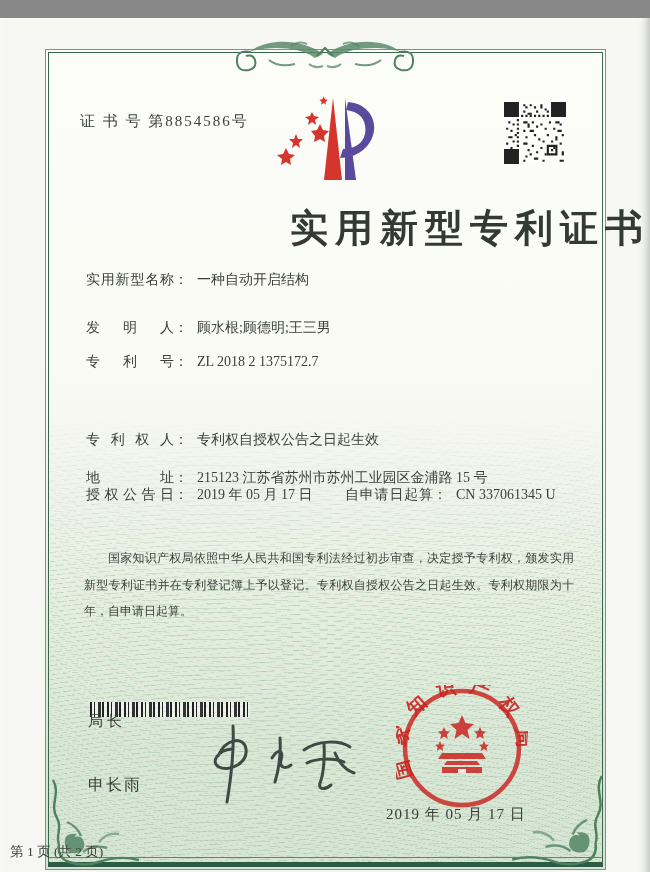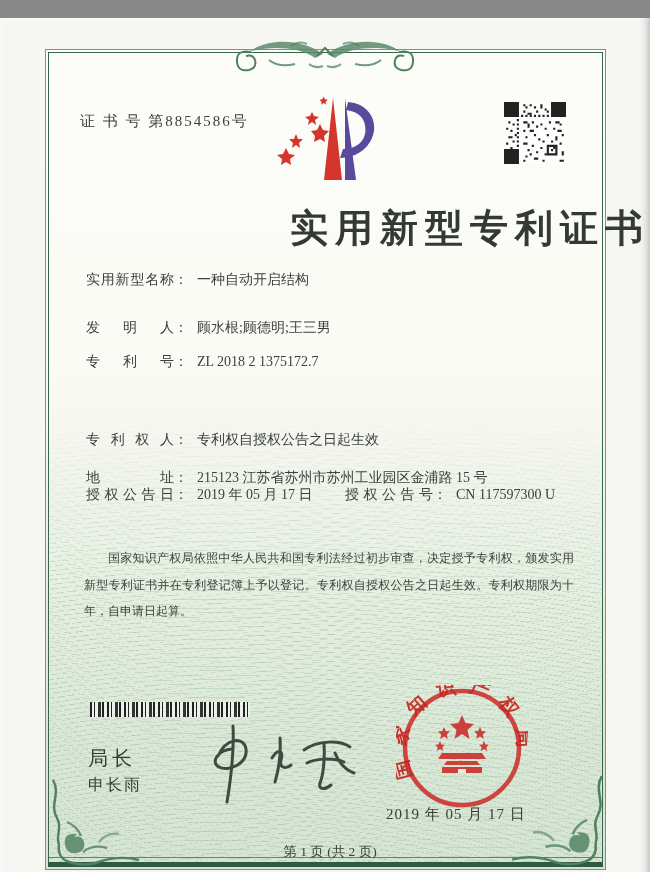--- a/index.html
+++ b/index.html
@@ -62,28 +62,28 @@
 
   
   .barcode {
     left:90px; top:684px; width:160px; height:15px;
     background:repeating-linear-gradient(90deg,
       #222 0 2px, rgba(255,255,255,.5) 2px 4px,
       #222 4px 5px, rgba(255,255,255,.5) 5px 8px,
       #333 8px 11px, rgba(255,255,255,.5) 11px 12px,
       #222 12px 14px, rgba(255,255,255,.5) 14px 17px);
   }
-  .signer-role { left:88px; top:727px; font-size:20px; letter-spacing:4px; color:#363c36;
+  .signer-role { left:88px; top:694px; font-size:15px; letter-spacing:4px; color:#363c36;
                  font-family:"Liberation Sans","DejaVu Sans",sans-serif; }
   .signer-name { left:88px; top:757px; font-size:16px; letter-spacing:2px; color:#363c36;
                  font-family:Liberation Mono, monospace; }
   .signature { left:188px; top:698px; width:175px; height:95px; }
   .seal { left:396px; top:667px; width:132px; height:132px; }
   .seal-date { left:386px; top:787px; width:150px; font-size:15px; letter-spacing:1px; color:#3a3a36; }
-  .footer { left:10px; right:0; top:825px; text-align:center; font-size:13.5px; color:#3b403b; }
+  .footer { left:10px; right:0; top:825px; font-size:13.5px; color:#3b403b; }
 
   .ornament { pointer-events:none; }
 </style>
 </head>
 <body>
 
 <div class="page">
 
   <div class="frame">
     <div class="waves"></div>
@@ -170,21 +170,21 @@
   </div>
   <div class="row" style="top:413px">
     <span class="f-label">专利权人</span><span class="f-colon">：</span><span class="f-value">专利权自授权公告之日起生效</span>
   </div>
   <div class="row" style="top:451px">
     <span class="f-label">地址</span><span class="f-colon">：</span><span class="f-value">215123 江苏省苏州市苏州工业园区金浦路 15 号</span>
   </div>
   <div class="row" style="top:468px">
     <span class="f-label">授权公告日</span><span class="f-colon">：</span><span class="f-value">2019 年 05 月 17 日</span>
     <span class="pair2">
-      <span class="f-label">授权公告号</span><span class="f-colon">：</span><span class="f-value">CN 117597300 U</span>
+      <span class="f-label">自申请日起算</span><span class="f-colon">：</span><span class="f-value">CN 337061345 U</span>
     </span>
   </div>
 
   <div class="abs body-text">
     <p>国家知识产权局依照中华人民共和国专利法经过初步审查，决定授予专利权，颁发实用新型专利证书并在专利登记簿上予以登记。专利权自授权公告之日起生效。专利权期限为十年，自申请日起算。</p>
   </div>
 
   <div class="abs barcode"></div>
 
   <div class="abs signer-role">局长</div>

